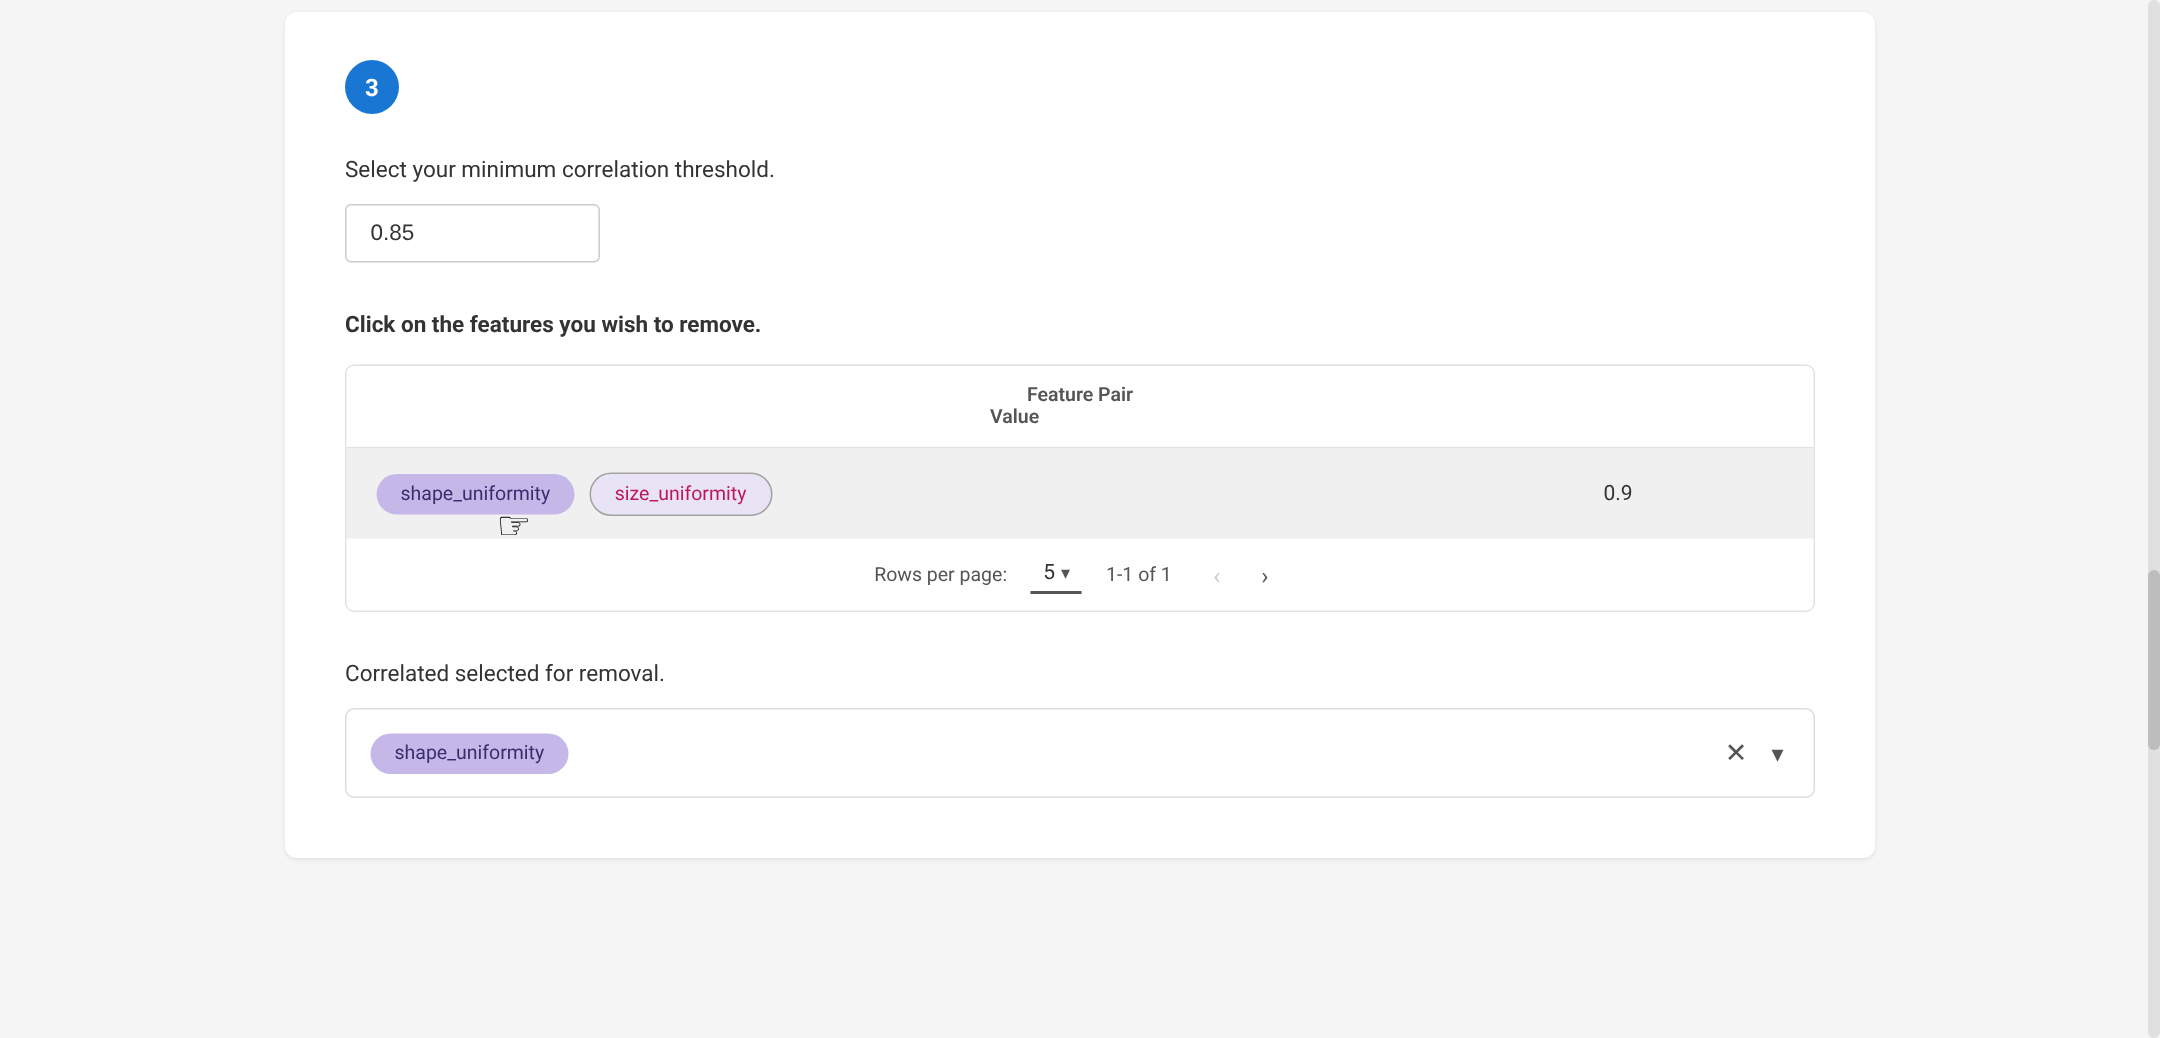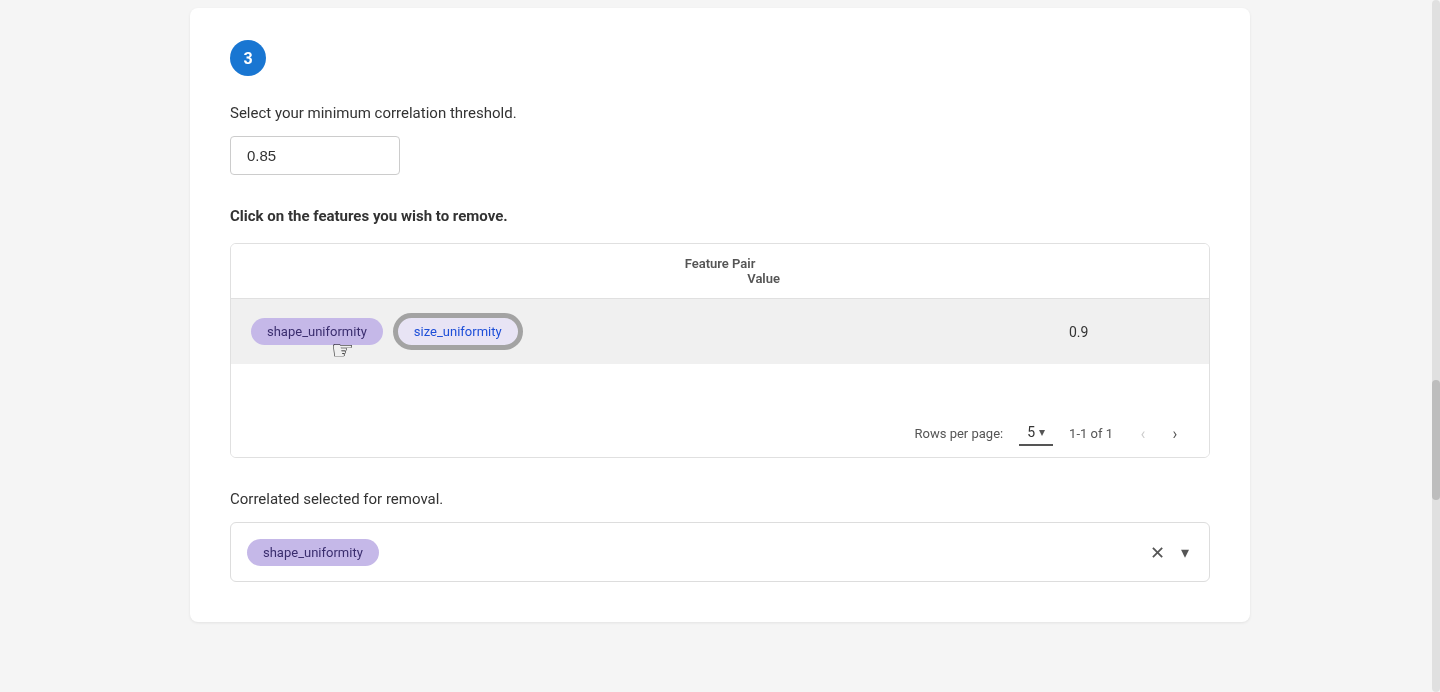--- a/index.html
+++ b/index.html
@@ -125,21 +125,21 @@
       color: #555;
       text-transform: none;
     }
 
     .col-feature {
       flex: 1;
     }
 
     .col-value {
       width: 120px;
-      text-align: right;
+      text-align: left;
     }
 
     .table-row {
       display: flex;
       align-items: center;
       padding: 14px 20px;
       background: #f0f0f0;
       min-height: 60px;
     }
 
@@ -160,39 +160,38 @@
       cursor: pointer;
     }
 
     .chip-selected {
       background: #c5b8e8;
       color: #3a2d6e;
     }
 
     .chip-unselected {
       background: #e8e4f5;
-      color: #1d4ed8;
-      border: 5px solid #a3a3a3;
+      color: #be185d;
+      border: 1px solid #a3a3a3;
     }
 
     .row-value {
       width: 120px;
       font-size: 14px;
       color: #333;
       text-align: left;
     }
 
     .table-footer {
       display: flex;
       align-items: center;
-      justify-content: flex-end;
+      justify-content: center;
       padding: 10px 20px;
       background: #fff;
       gap: 16px;
-      margin-top: 45px;
     }
 
     .rows-per-page-label {
       font-size: 13px;
       color: #555;
     }
 
     .rows-select {
       display: flex;
       align-items: center;

